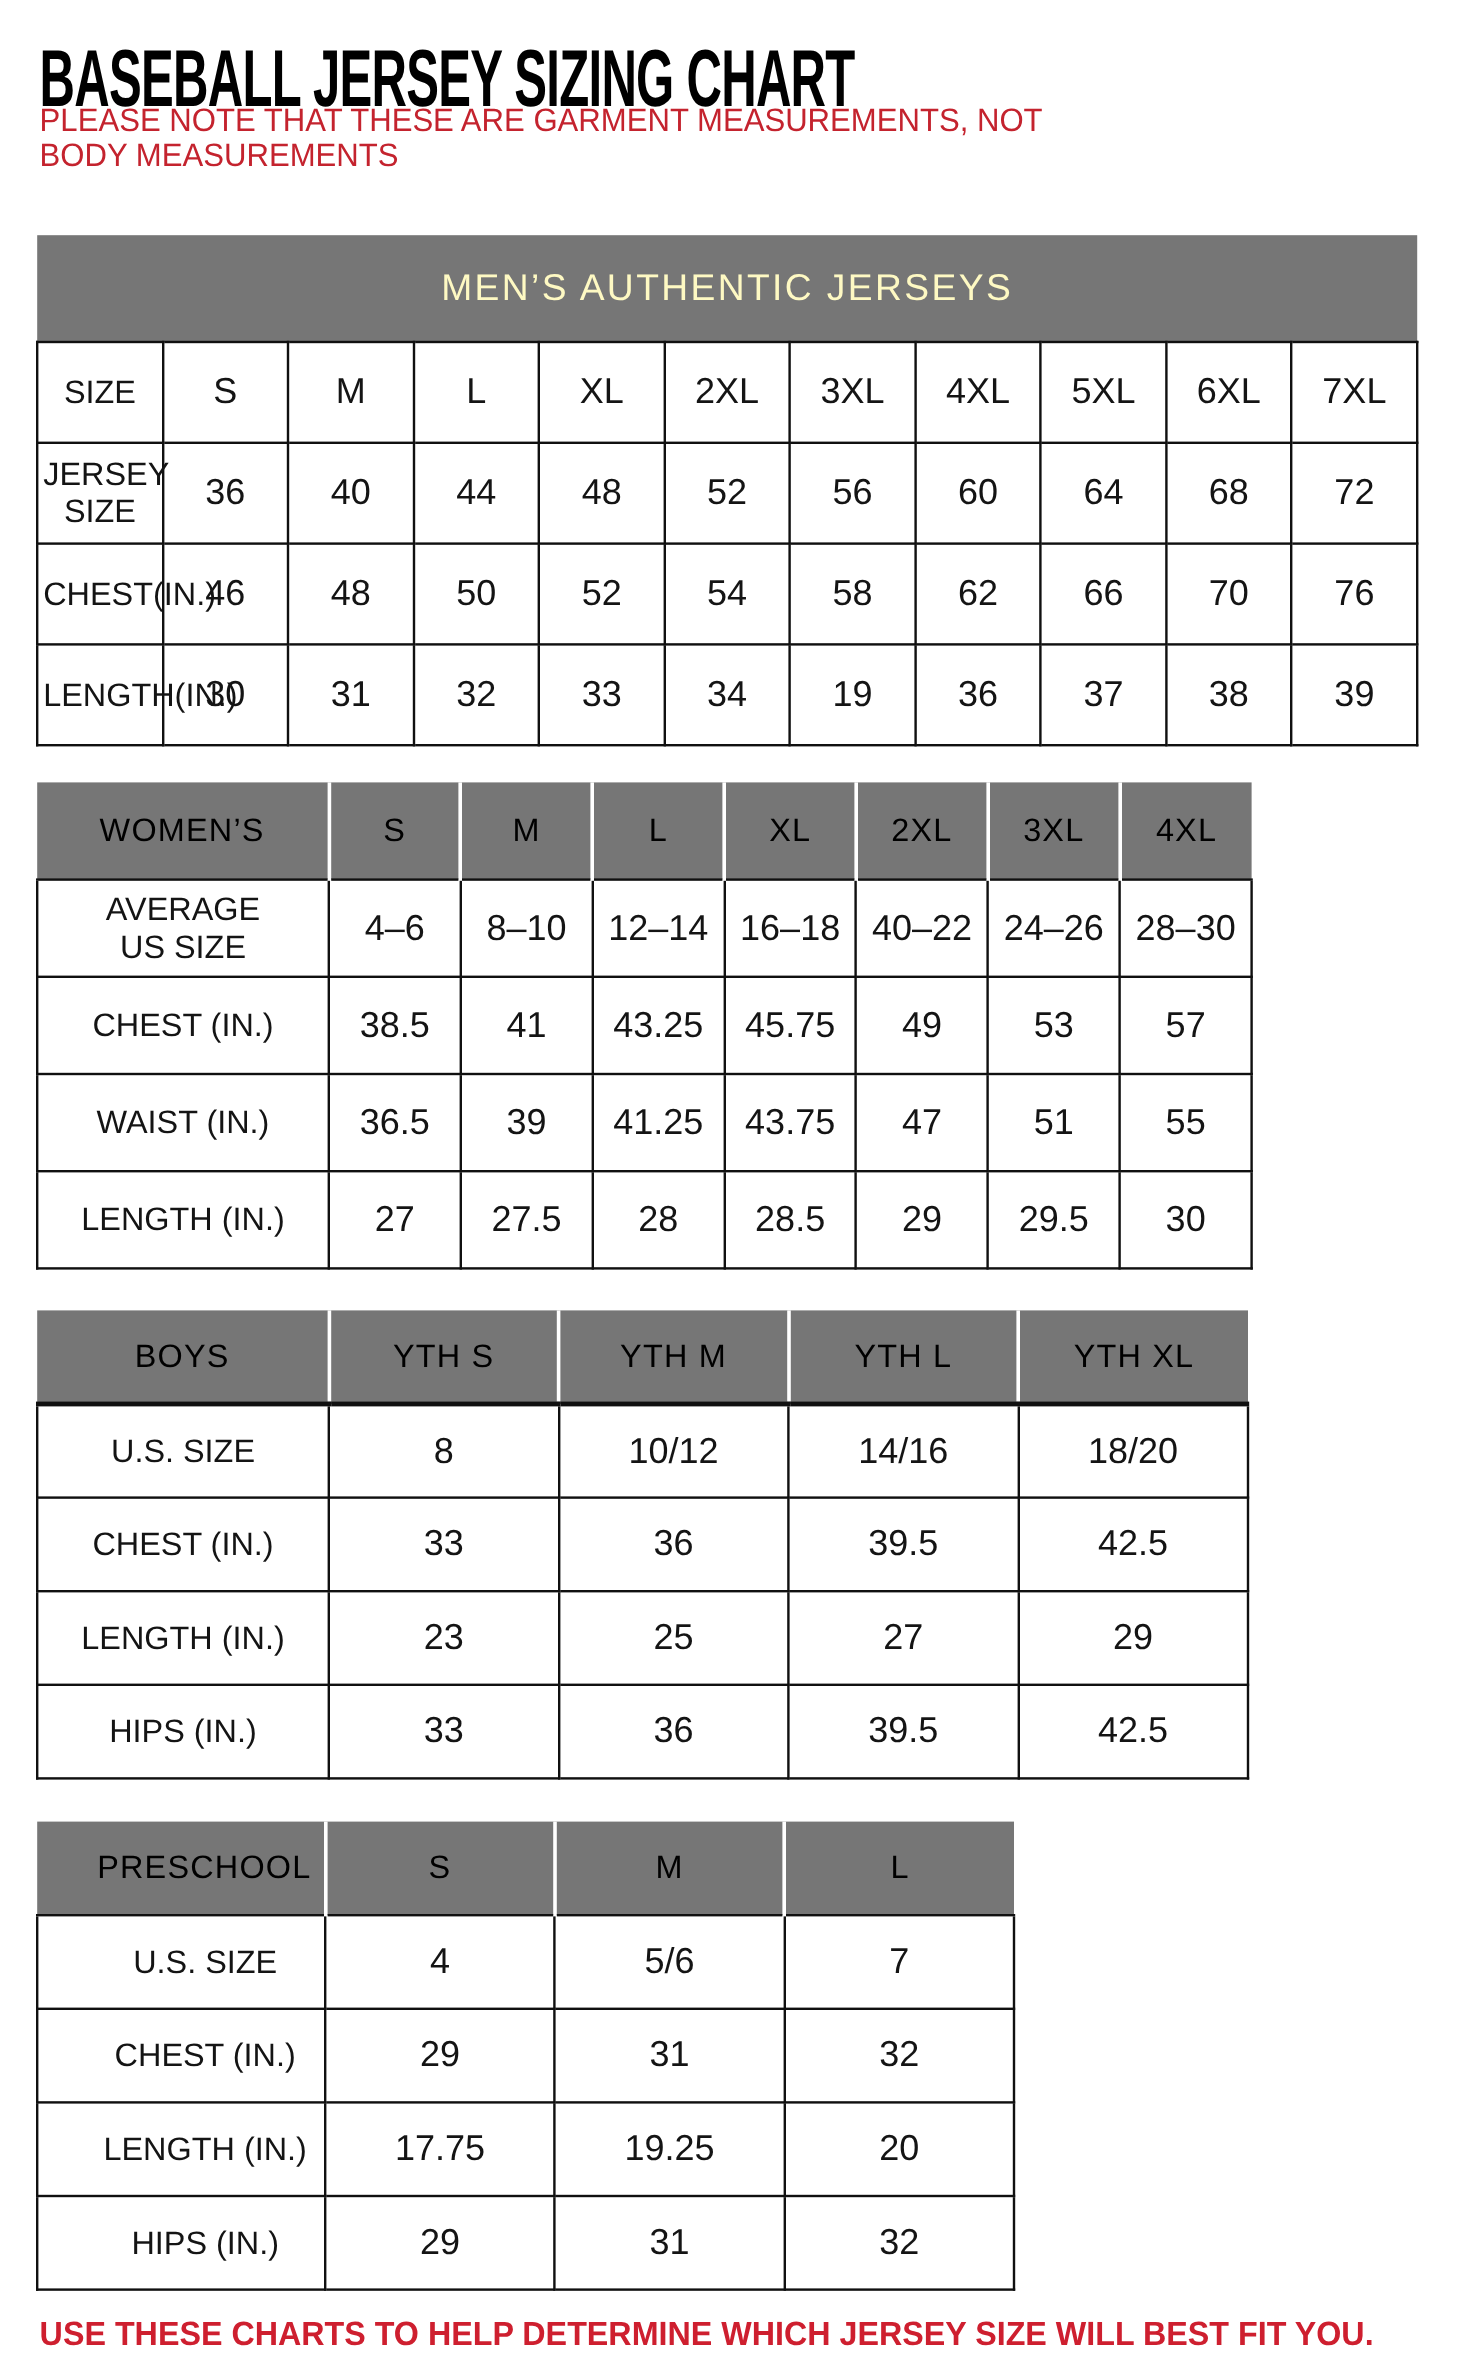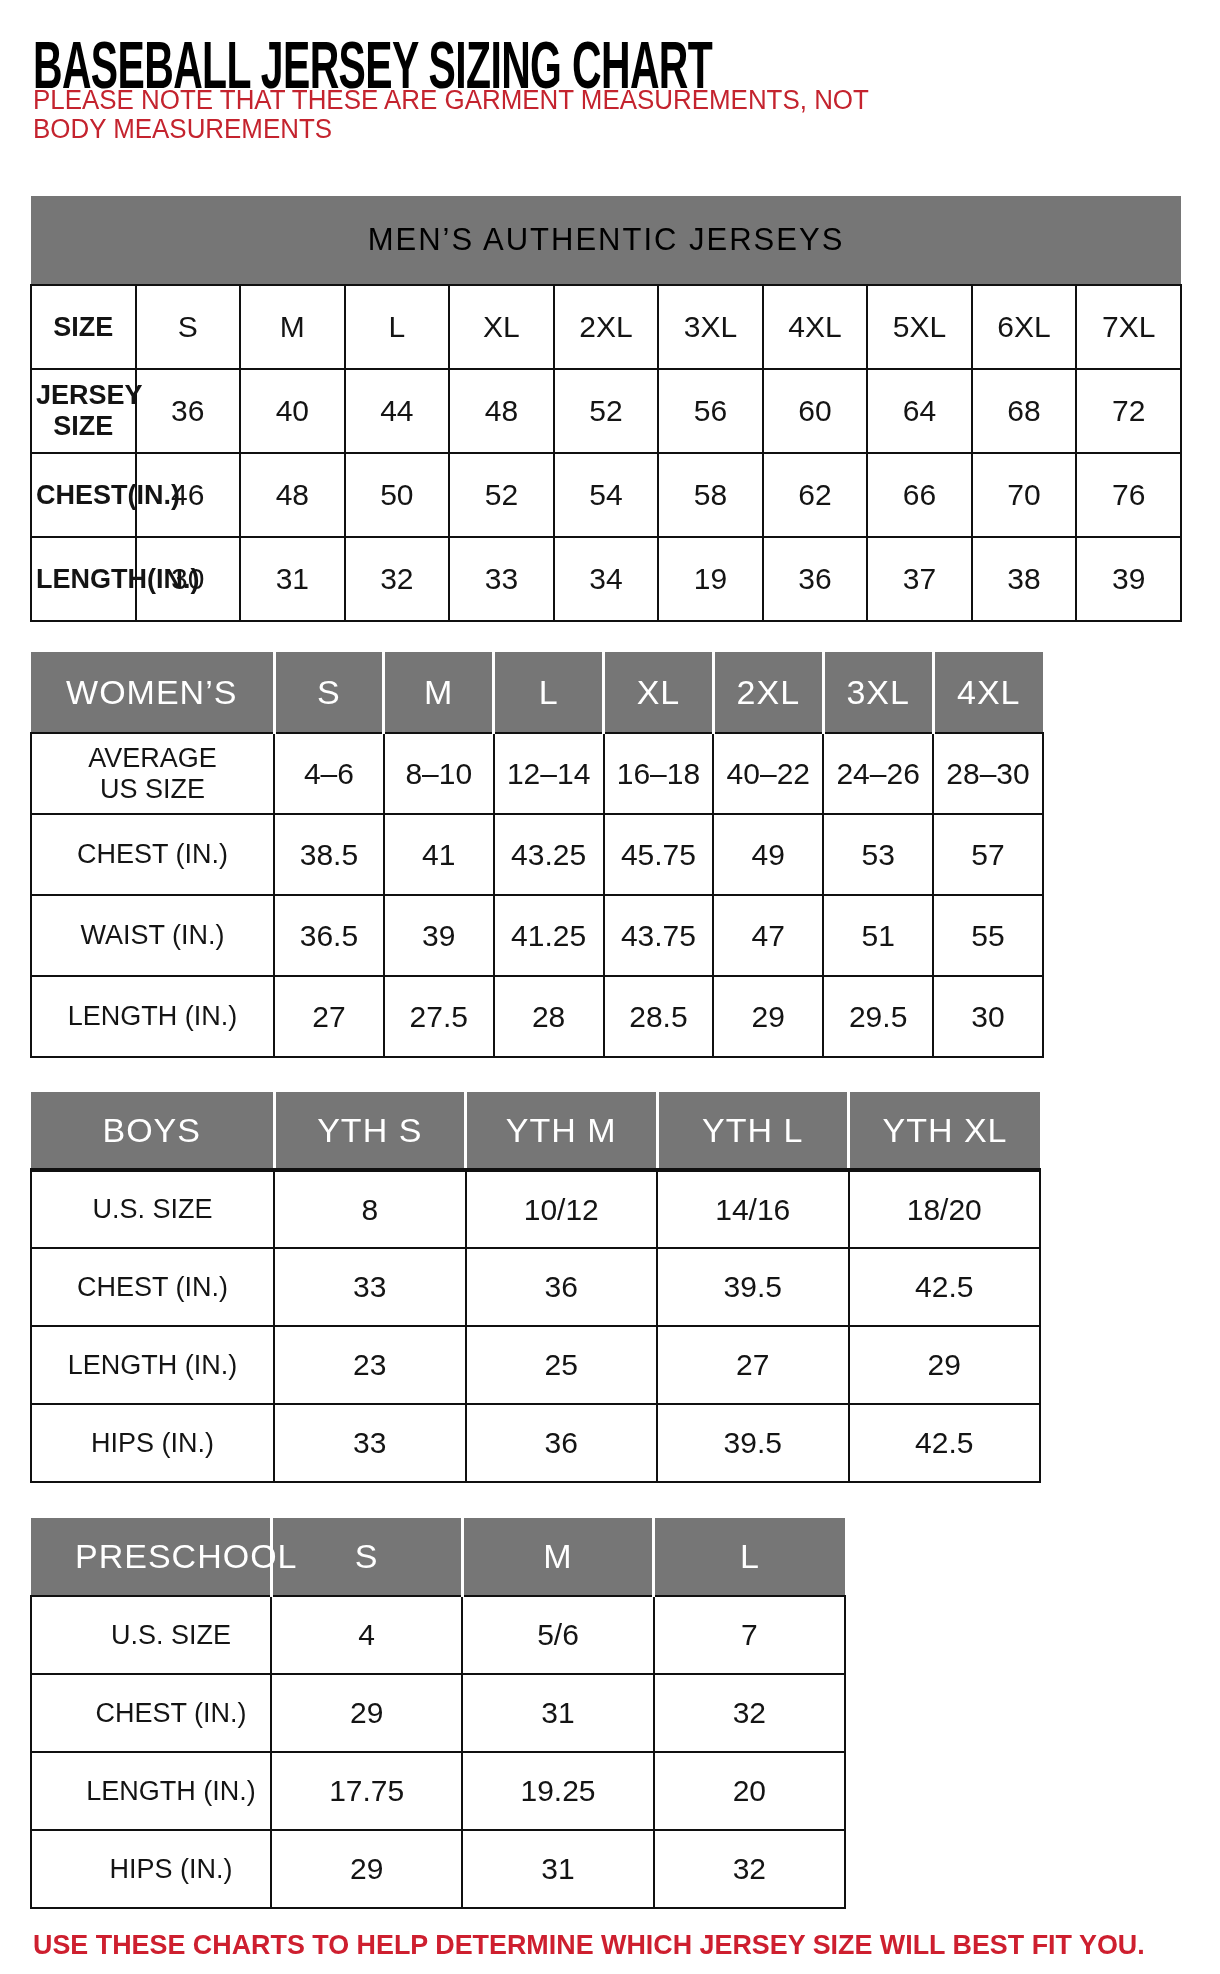--- a/index.html
+++ b/index.html
@@ -35,40 +35,40 @@
   table.sizing td{
     border:2px solid var(--line);
     vertical-align:middle;text-align:center;
     padding:0 4px;background:#fff;color:var(--ink);
   }
   td.lbl{font-size:27px;white-space:pre-line;}
   td.val{font-size:30px;}
 
   
   table.sizing tr.hdr td{
-    background:var(--header-gray);color:#ffffff;
+    background:var(--header-gray);color:#000000;
     border-top:none;border-bottom:2px solid var(--line);
     border-left:3px solid #ffffff;border-right:3px solid #ffffff;
-    font-size:34px;letter-spacing:1px;
+    font-size:27px;letter-spacing:1px;
   }
   table.sizing tr.hdr td:first-child{border-left:none;}
   table.sizing tr.hdr td:last-child{border-right:none;}
   table.t-boys tr.hdr td{border-bottom:4px solid var(--line);margin-top:12px;}
 
   
   table.t-mens tr.banner td{
-    background:var(--header-gray);color:#000000;border:none;
+    background:var(--header-gray);color:#fef9c3;border:none;
     font-size:31px;letter-spacing:2px;
   }
 
   
   .t-mens{left:30px;top:196px;width:1152px;}
   .t-mens tr{height:84px;}
   .t-mens tr.banner{height:89px;}
-  .t-mens td.lbl{width:241px;font-weight:bold;}
+  .t-mens td.lbl{width:241px;}
 
   
   .t-womens{left:30px;top:652px;width:1014px;}
   .t-womens tr{height:81px;}
   .t-womens td.lbl{width:243px;}
 
   
   .t-boys{left:30px;top:1092px;width:1011px;}
   .t-boys tr{height:78px;}
   .t-boys td.lbl{width:243px;}

